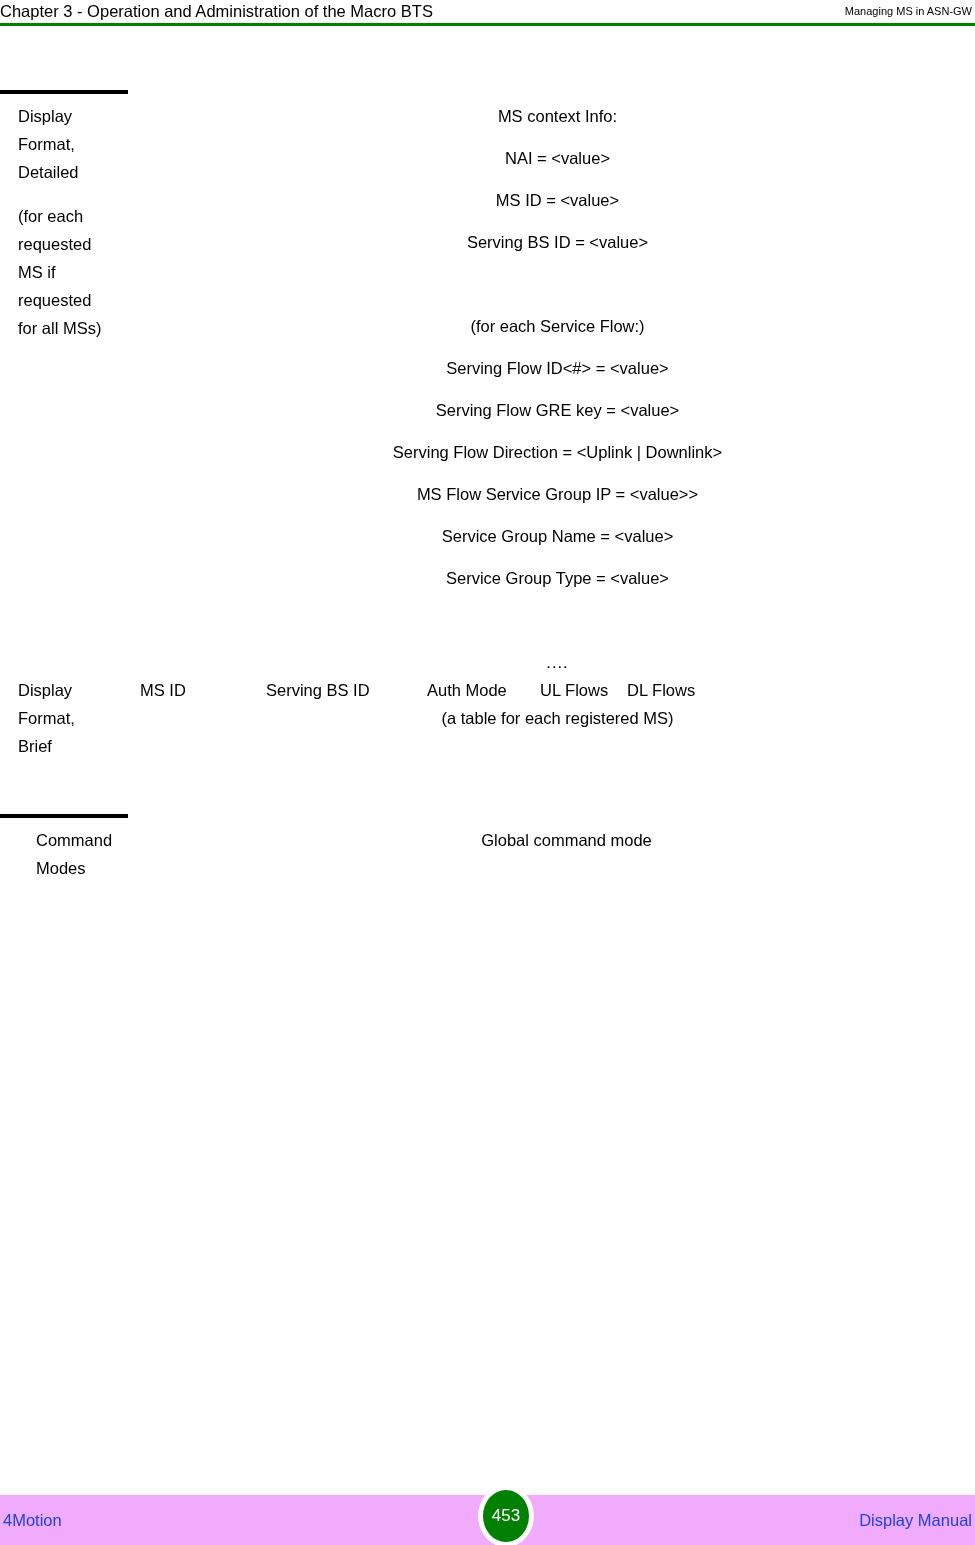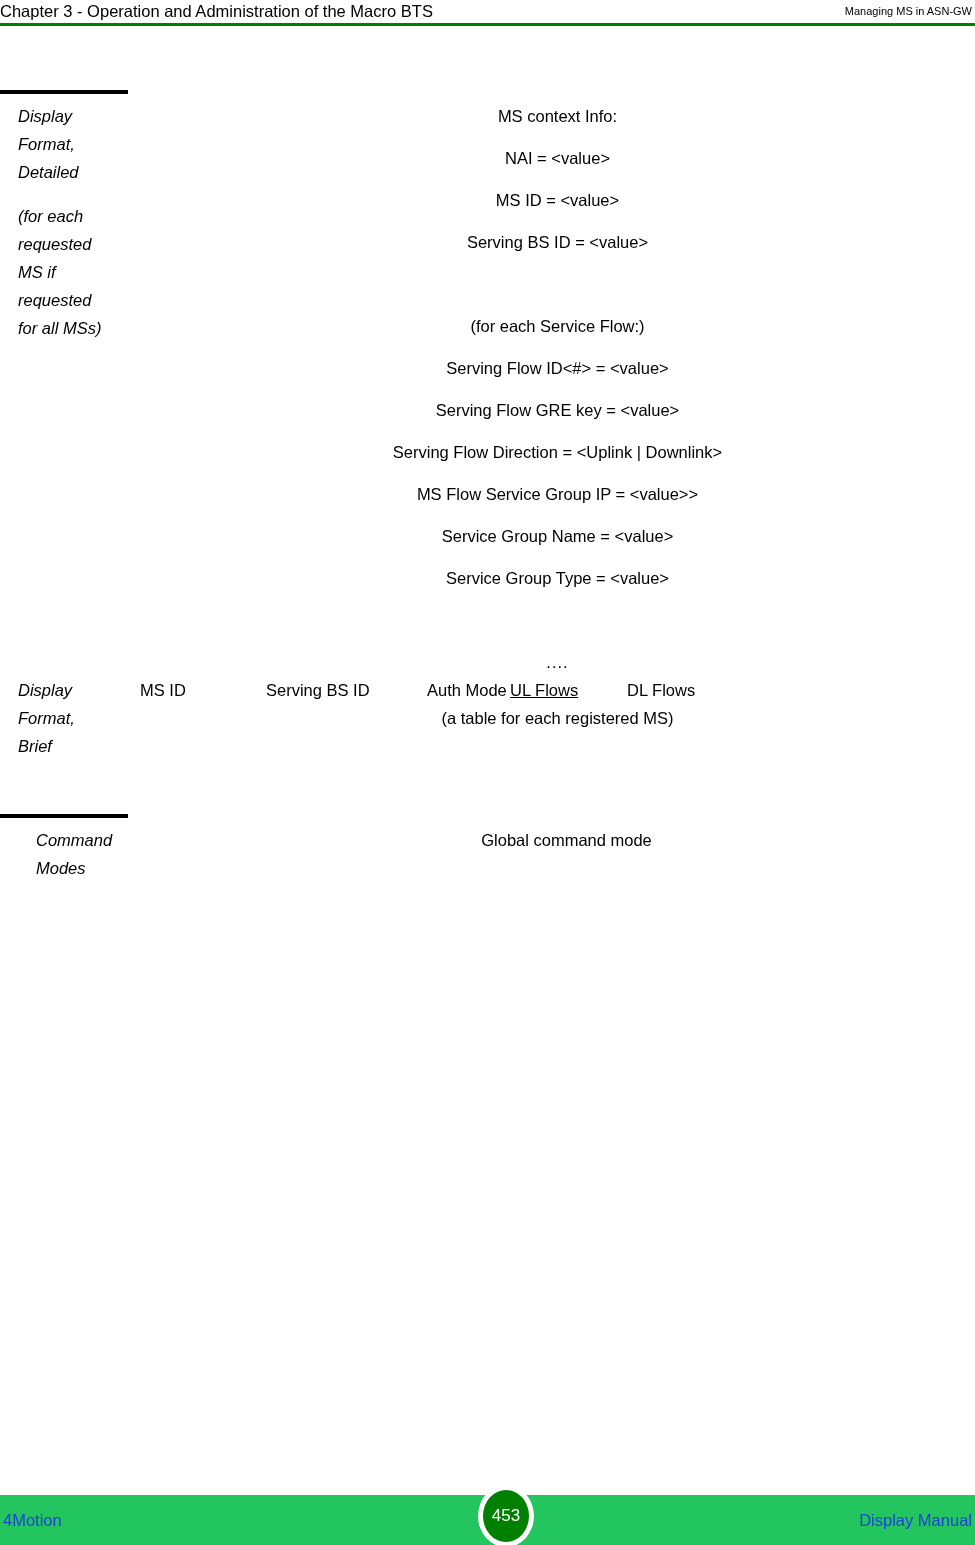--- a/index.html
+++ b/index.html
@@ -69,21 +69,20 @@
     width: 128px;
     height: 4px;
     background: #000000;
   }
   .cell-label {
     width: 128px;
     min-width: 128px;
     box-sizing: border-box;
     padding-left: 18px;
     padding-right: 6px;
-    font-style: italic;
   }
   .cell-body {
     flex: 1 1 auto;
     box-sizing: border-box;
     padding-left: 12px;
     text-align: center;
   }
   .ln {
     font-size: 16.5px;
     line-height: 28px;
@@ -105,37 +104,37 @@
     position: relative;
     height: 28px;
     font-size: 16.5px;
     line-height: 28px;
     white-space: nowrap;
   }
   .brief-header span { position: absolute; top: 0; }
   .bh-msid      { left: 0px; }
   .bh-bsid      { left: 126px; }
   .bh-auth      { left: 287px; }
-  .bh-ul        { left: 370px; text-decoration: underline; }
+  .bh-ul        { left: 400px; }
   .bh-dl        { left: 487px; }
 
   .dots {
     font-size: 16.5px;
     line-height: 28px;
     letter-spacing: 1px;
   }
 
   
   .page-footer {
     position: absolute;
     left: 0;
     bottom: 0;
     width: 975px;
     height: 50px;
-    background: #22c55e;
+    background: #f0abfc;
   }
   .page-footer .ftr-left {
     position: absolute;
     left: 3px;
     top: 14px;
     font-size: 16.5px;
     line-height: 22px;
     color: #1f3fe0;
     white-space: nowrap;
   }

